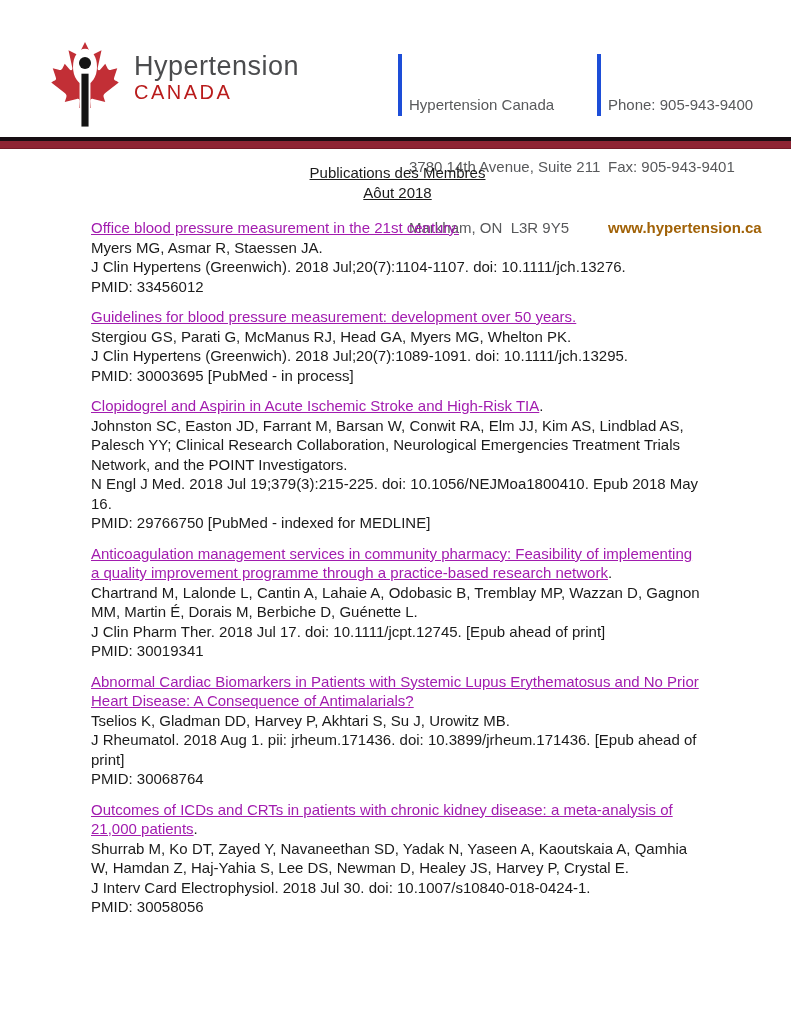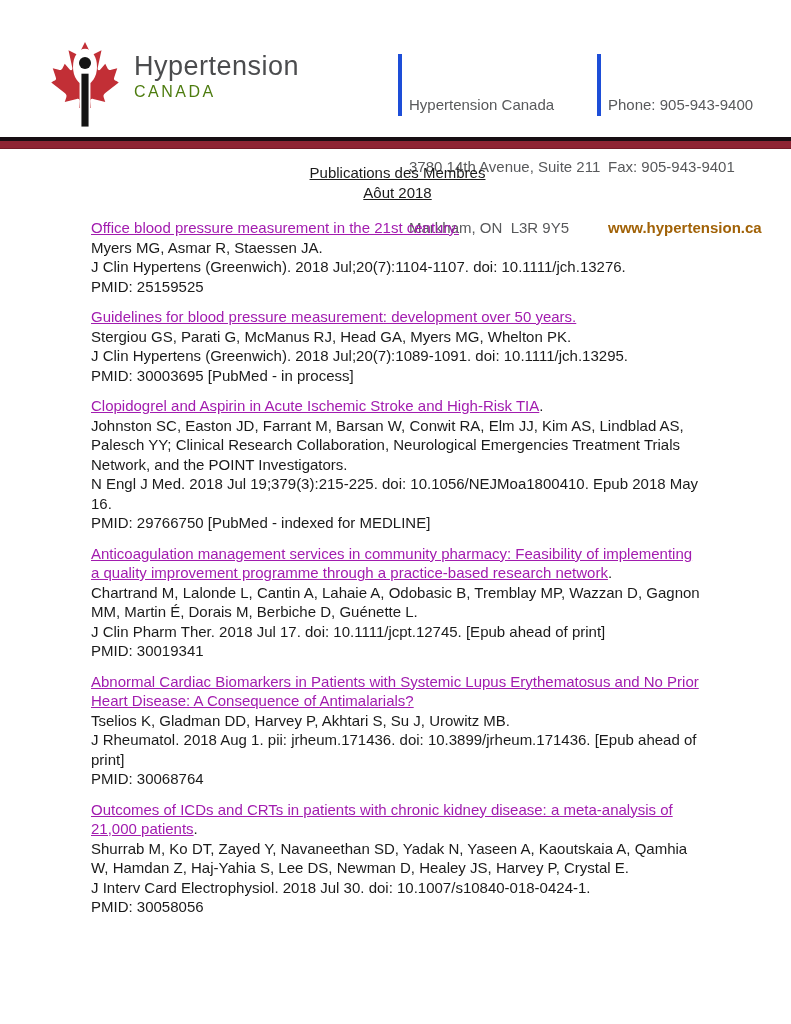--- a/index.html
+++ b/index.html
@@ -13,21 +13,21 @@
     overflow: hidden;
   }
 
   
   .letterhead { position: absolute; top: 0; left: 0; width: 791px; height: 137px; }
 
   .logo { position: absolute; left: 50px; top: 42px; display: flex; align-items: flex-start; }
   .logo-mark { display: block; }
   .logo-text { margin-left: 8px; margin-top: 9px; }
   .logo-brand { font-size: 27px; color: #4b4c4e; letter-spacing: 0.5px; line-height: 30px; }
-  .logo-country { font-size: 16px; color: #4d7c0f; letter-spacing: 2.5px; line-height: 22px; }
+  .logo-country { font-size: 20px; color: #b91c1c; letter-spacing: 2.5px; line-height: 22px; }
 
   .addr-block, .contact-block {
     position: absolute; top: 54px;
     border-left: 4px solid #1d4ed8;
     padding-left: 7px;
     color: #58595b;
     font-size: 15px;
     line-height: 20.5px;
     white-space: pre-wrap;
     height: 62px;
@@ -106,21 +106,21 @@
 
     <div class="doc-title">Publications des Membres</div>
     <div class="doc-subtitle">Aôut 2018</div>
 
     <section class="pubs">
 
       <div class="pub">
         <span class="pub-title-line"><a class="pub-link">Office blood pressure measurement in the 21st century.</a><span></span></span>
         <div class="pub-authors">Myers MG, Asmar R, Staessen JA.</div>
         <div class="pub-citation">J Clin Hypertens (Greenwich). 2018 Jul;20(7):1104-1107. doi: 10.1111/jch.13276.</div>
-        <div class="pub-pmid">PMID: 25159525</div>
+        <div class="pub-pmid">PMID: 33456012</div>
       </div>
 
       <div class="pub">
         <span class="pub-title-line"><a class="pub-link">Guidelines for blood pressure measurement: development over 50 years.</a><span></span></span>
         <div class="pub-authors">Stergiou GS, Parati G, McManus RJ, Head GA, Myers MG, Whelton PK.</div>
         <div class="pub-citation">J Clin Hypertens (Greenwich). 2018 Jul;20(7):1089-1091. doi: 10.1111/jch.13295.</div>
         <div class="pub-pmid">PMID: 30003695 [PubMed - in process]</div>
       </div>
 
       <div class="pub">

